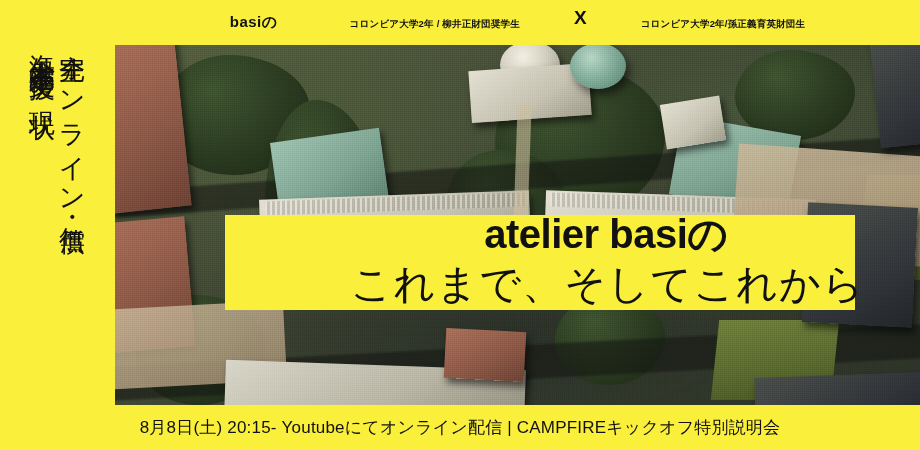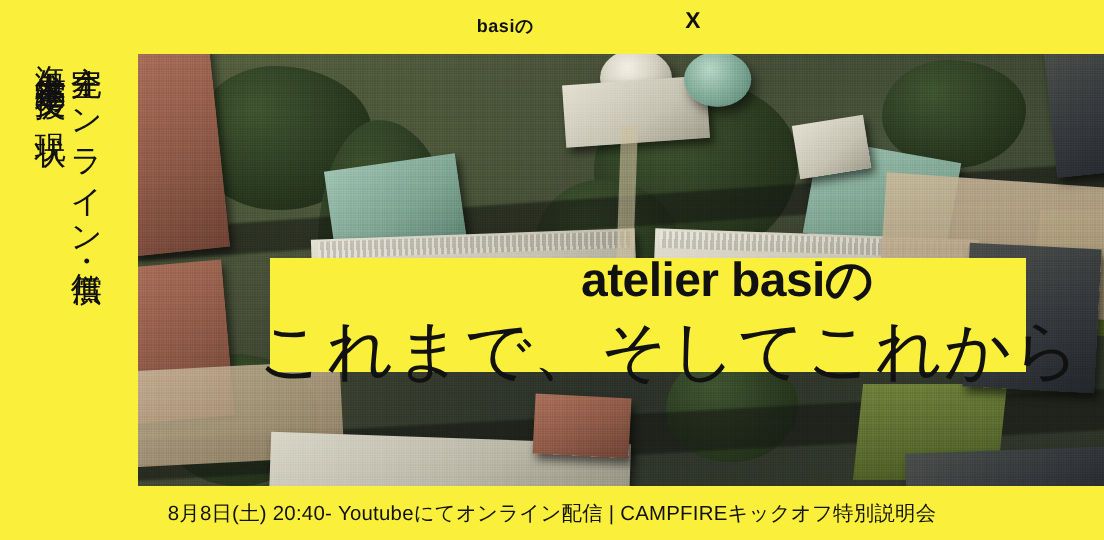--- a/index.html
+++ b/index.html
@@ -201,21 +201,21 @@
     line-height: 1;
     white-space: nowrap;
   }
   .title-line2 {
     position: absolute;
     z-index: 7;
     left: 215px;
     top: 262px;
     width: 650px;
     text-align: right;
-    font-size: 55px;
+    font-size: 41px;
     font-weight: 400;
     letter-spacing: 1px;
     line-height: 1.1;
     white-space: nowrap;
   }
 
   
   .footer {
     position: absolute;
     z-index: 6;
@@ -290,34 +290,36 @@
   </div>
 
   <div class="band band-top"></div>
   <div class="band band-left"></div>
   <div class="band band-bottom"></div>
 
   <div class="credits">
     <span class="credit-role">basiの</span>
 
     <div class="person">
+      <div class="person-sub">コロンビア大学2年 / 柳井正財団奨学生</div>
     </div>
 
     <span class="credit-x">X</span>
 
     <div class="person">
+      <div class="person-sub">コロンビア大学2年/孫正義育英財団生</div>
     </div>
   </div>
 
   <div class="tagline">
     <div class="vcol">完全オンライン・無償</div>
     <div class="vcol">海外大学進学支援の現状</div>
   </div>
 
   <div class="title-box"></div>
   <div class="title-line1">atelier basiの</div>
   <div class="title-line2">これまで、そしてこれから</div>
 
   <div class="footer">
-    <span>8月8日(土) 20:40- Youtubeにてオンライン配信 | CAMPFIREキックオフ特別説明会</span>
+    <span>8月8日(土) 20:15- Youtubeにてオンライン配信 | CAMPFIREキックオフ特別説明会</span>
   </div>
 
 </div>
 
 </body></html>

